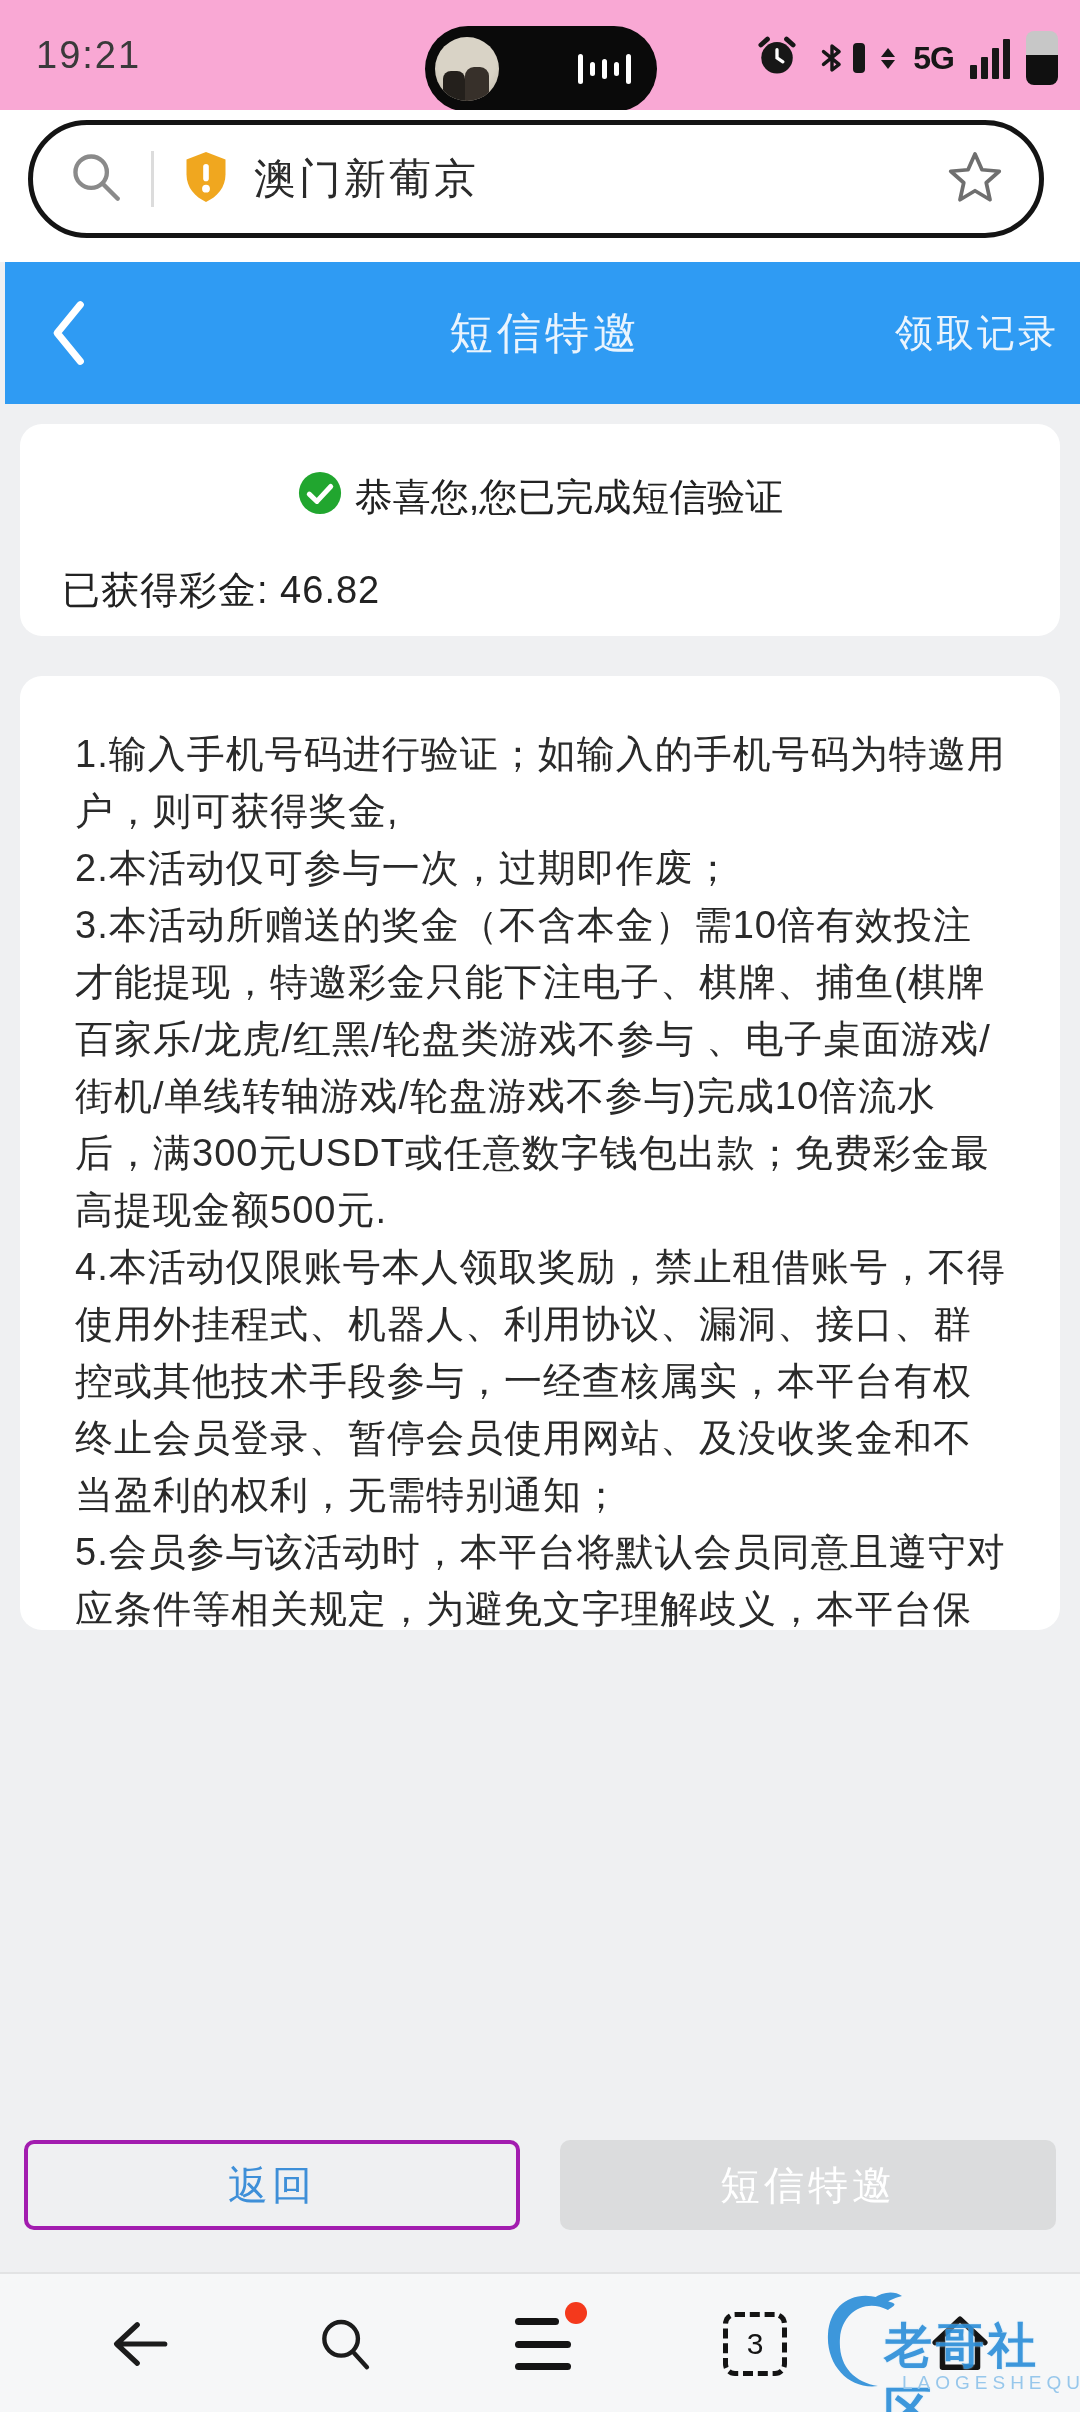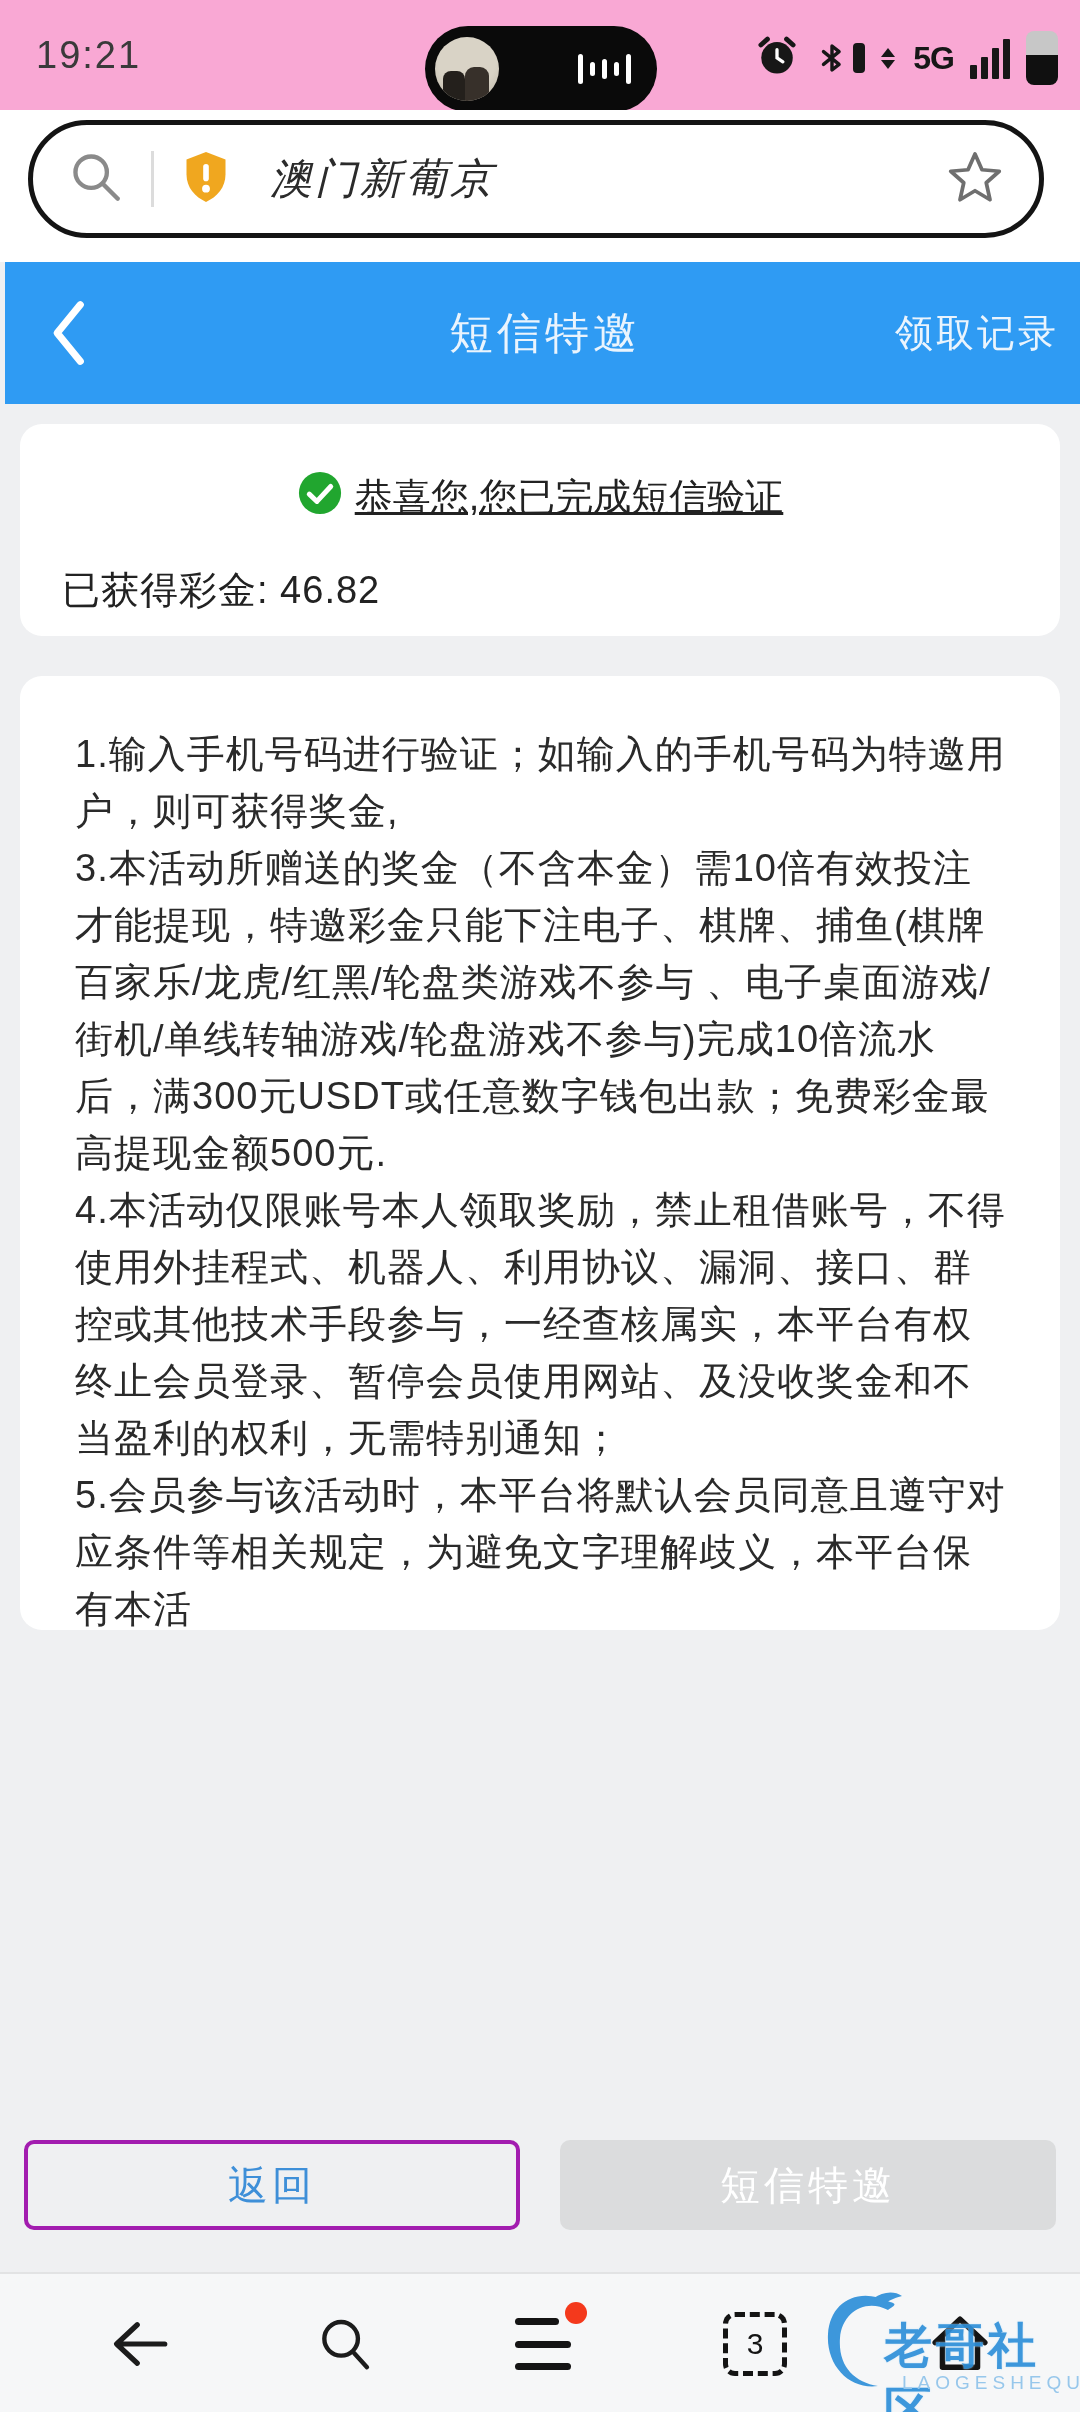--- a/index.html
+++ b/index.html
@@ -27,31 +27,31 @@
   .arrow-up{border-bottom:9px solid #171717;}
   .arrow-down{border-top:9px solid #171717;}
   .net-label{font-size:32px;font-weight:bold;color:#171717;letter-spacing:-1px;}
   .battery{width:32px;height:54px;border-radius:8px;overflow:hidden;display:flex;flex-direction:column;}
   .battery .cap{height:24px;background:#c7c7c7;}
   .battery .lvl{flex:1;background:#101010;}
   
   .search-section{position:absolute;left:0;top:110px;width:1080px;height:152px;background:#ffffff;}
   .search-pill{position:absolute;left:28px;top:10px;width:1016px;height:118px;border:5px solid #141414;border-radius:62px;background:#ffffff;display:flex;align-items:center;padding:0 34px;box-sizing:border-box;}
   .search-divider{width:3px;height:56px;background:#dcdcdc;margin:0 26px;}
-  .query-text{font-size:42px;color:#2b2b2b;margin-left:38px;letter-spacing:3px;font-style:italic;}
+  .query-text{font-size:42px;color:#2b2b2b;margin-left:22px;letter-spacing:3px;}
   .star-wrap{margin-left:auto;}
   
   .page-header{position:absolute;left:5px;top:262px;width:1080px;height:142px;background:#2F9BF3;}
   .back-btn{position:absolute;left:34px;top:26px;width:70px;height:90px;display:flex;align-items:center;}
   .header-title{position:absolute;left:0;top:0;width:1080px;height:142px;display:flex;align-items:center;justify-content:center;font-size:44px;color:#eaf4fd;letter-spacing:4px;}
   .header-action{position:absolute;right:26px;top:0;height:142px;display:flex;align-items:center;font-size:38px;color:#eaf4fd;letter-spacing:3px;}
   
   .card{position:absolute;left:20px;width:1040px;background:#ffffff;border-radius:22px;box-sizing:border-box;}
   .result-card{top:424px;height:212px;}
-  .result-line{margin-top:46px;display:flex;align-items:center;justify-content:center;gap:12px;font-size:38px;color:#222;text-decoration:underline;}
+  .result-line{margin-top:46px;display:flex;align-items:center;justify-content:center;gap:12px;font-size:38px;color:#222;}
   .bonus-line{margin-top:40px;padding-left:42px;font-size:38px;color:#222;letter-spacing:1px;}
   .rules-card{top:676px;height:954px;padding:50px 52px 0 55px;overflow:hidden;}
   .rules-card p{margin:0;font-size:38px;line-height:57px;color:#2a2a2a;letter-spacing:1px;word-break:break-all;}
   
   .btn{position:absolute;top:2140px;width:496px;height:90px;border-radius:10px;display:flex;align-items:center;justify-content:center;font-size:40px;letter-spacing:4px;box-sizing:border-box;}
   .btn-back{left:24px;border:4px solid #a21caf;color:#3E8FD8;background:transparent;}
   .btn-claim{left:560px;background:#DBDCDD;color:#ffffff;}
   
   .nav-bar{position:absolute;left:0;top:2272px;width:1080px;height:140px;background:#F6F7F8;border-top:2px solid #E2E3E4;box-sizing:border-box;}
   .nav-item{position:absolute;top:0;height:140px;display:flex;align-items:center;justify-content:center;width:120px;}
@@ -160,20 +160,21 @@
         <polyline points="6.4,12.6 10.4,16.4 17.6,8.6" fill="none" stroke="#ffffff" stroke-width="2.6" stroke-linecap="round" stroke-linejoin="round"></polyline>
       </svg>
     </span>
     <span>恭喜您,您已完成短信验证</span>
   </div>
   <div class="bonus-line">已获得彩金: 46.82</div>
 </div>
 
 <div class="card rules-card">
   <p>1.输入手机号码进行验证；如输入的手机号码为特邀用户，则可获得奖金,</p>
+  <p>2.本活动仅可参与一次，过期即作废；</p>
   <p>3.本活动所赠送的奖金（不含本金）需10倍有效投注 才能提现，特邀彩金只能下注电子、棋牌、捕鱼(棋牌百家乐/龙虎/红黑/轮盘类游戏不参与 、电子桌面游戏/街机/单线转轴游戏/轮盘游戏不参与)完成10倍流水后，满300元USDT或任意数字钱包出款；免费彩金最高提现金额500元.</p>
   <p>4.本活动仅限账号本人领取奖励，禁止租借账号，不得使用外挂程式、机器人、利用协议、漏洞、接口、群控或其他技术手段参与，一经查核属实，本平台有权终止会员登录、暂停会员使用网站、及没收奖金和不当盈利的权利，无需特别通知；</p>
   <p>5.会员参与该活动时，本平台将默认会员同意且遵守对应条件等相关规定，为避免文字理解歧义，本平台保有本活</p>
 </div>
 
 <div class="btn btn-back">返回</div>
 <div class="btn btn-claim">短信特邀</div>
 
 <div class="nav-bar">
   <span class="nav-item nav-back">

